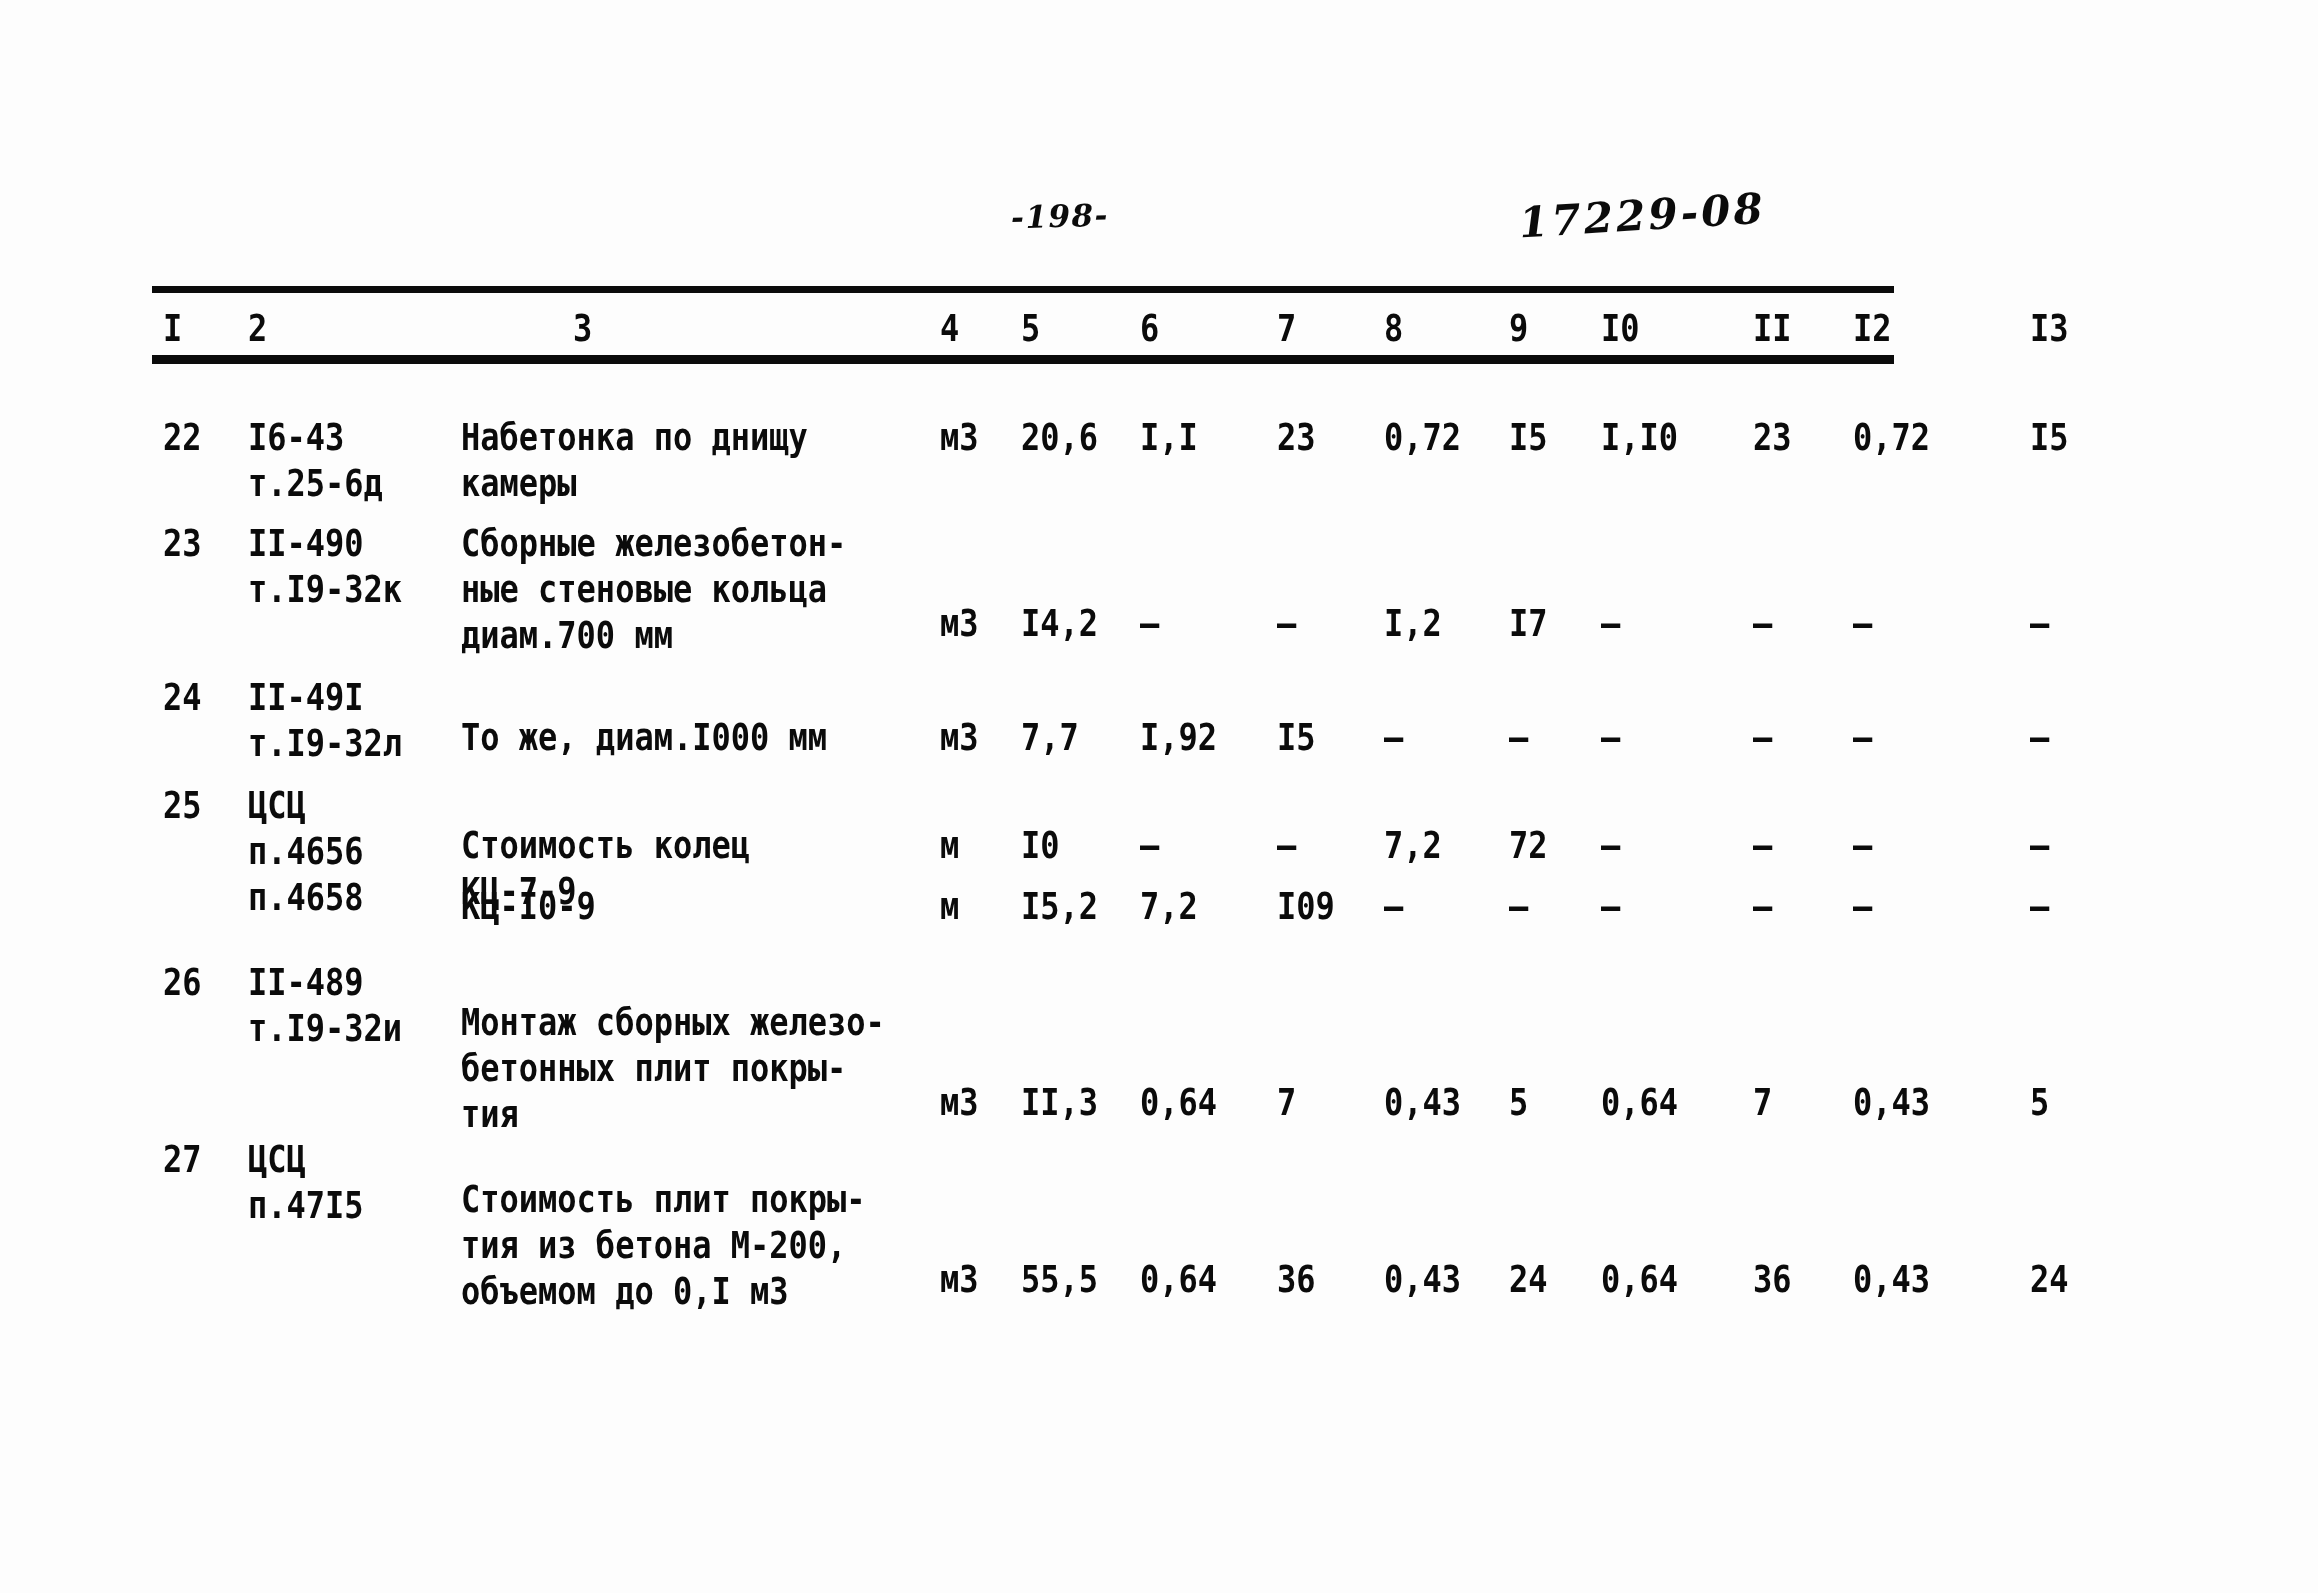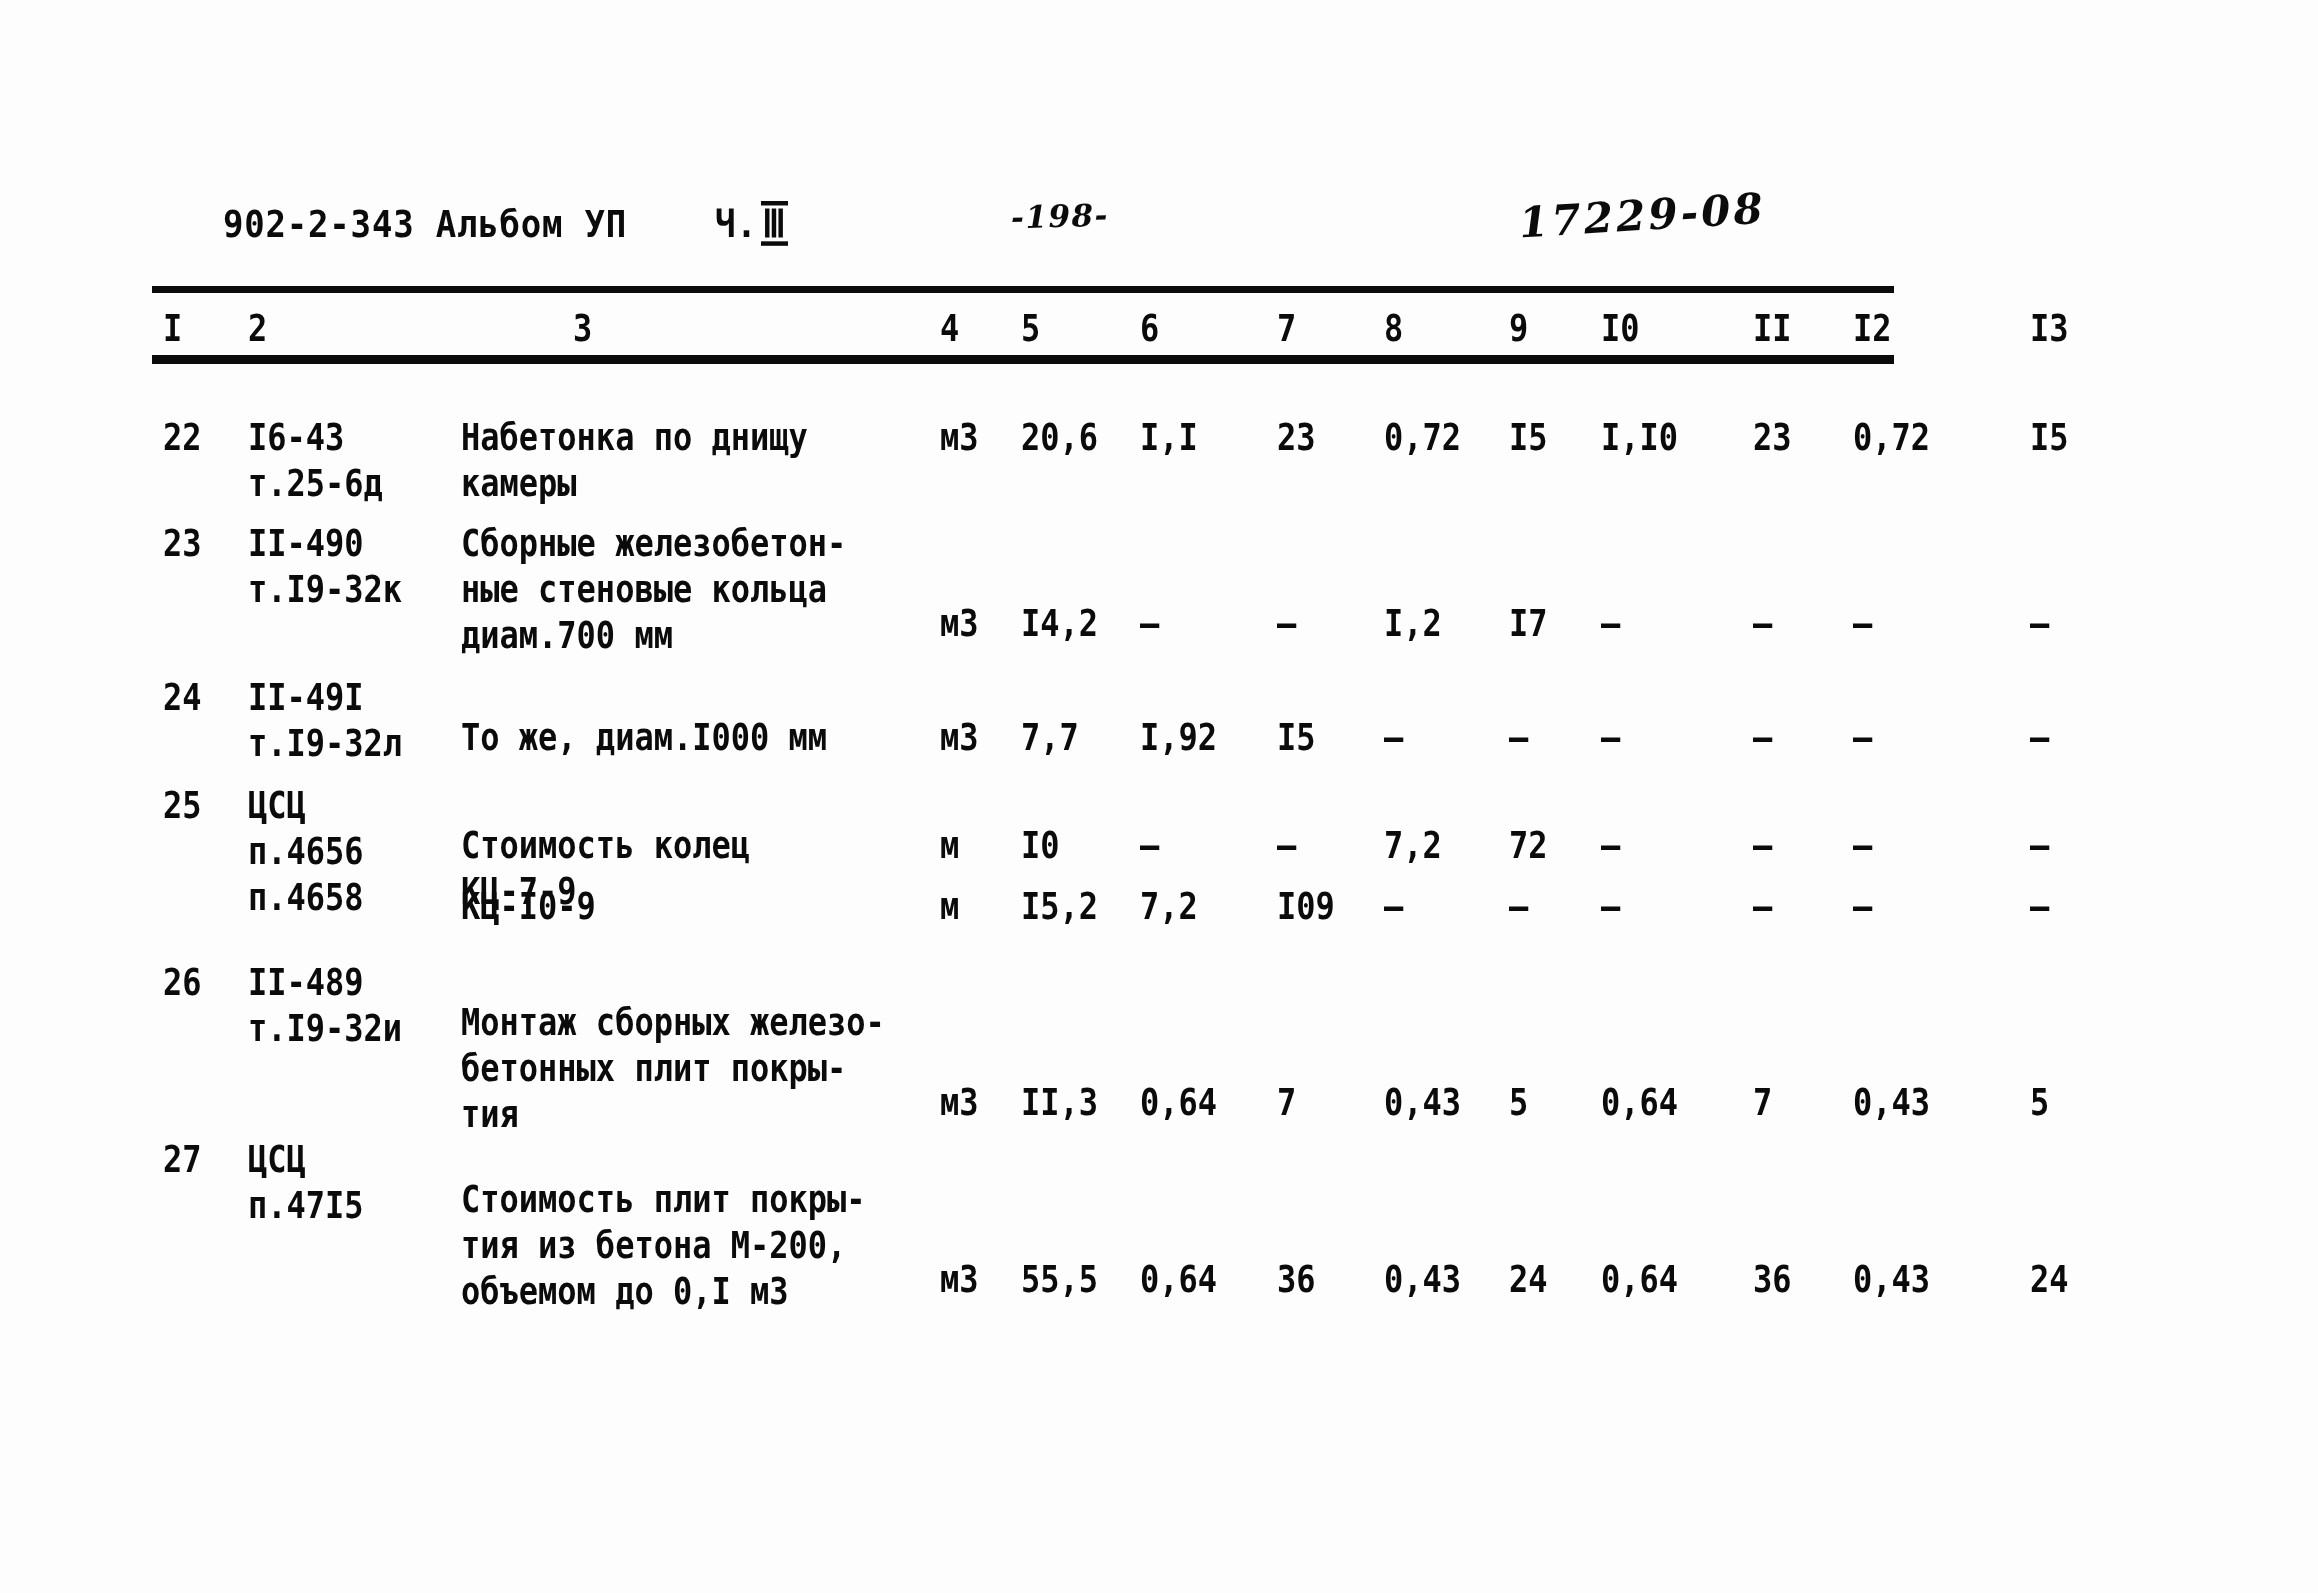--- a/index.html
+++ b/index.html
@@ -133,26 +133,20 @@
 
   .desc {
     white-space: pre-line;
   }
 </style>
 </head>
 <body>
 
 <div id="sheet">
 
-  <div id="header-row">
-    <div class="hdr-text" id="doc-code">902-2-343  Альбом УП</div>
-    <div class="hdr-text" id="part-label">
-      <span>Ч.</span><span id="part-numeral">Ⅲ</span>
-    </div>
-  </div>
 
   <div class="handwritten" id="page-number">-198-</div>
 
   <div class="handwritten" id="archive-number">17229-08</div>
 
   <div class="rule" id="rule-top"></div>
   <div class="rule" id="rule-bottom"></div>
 
   <div id="table">
 

